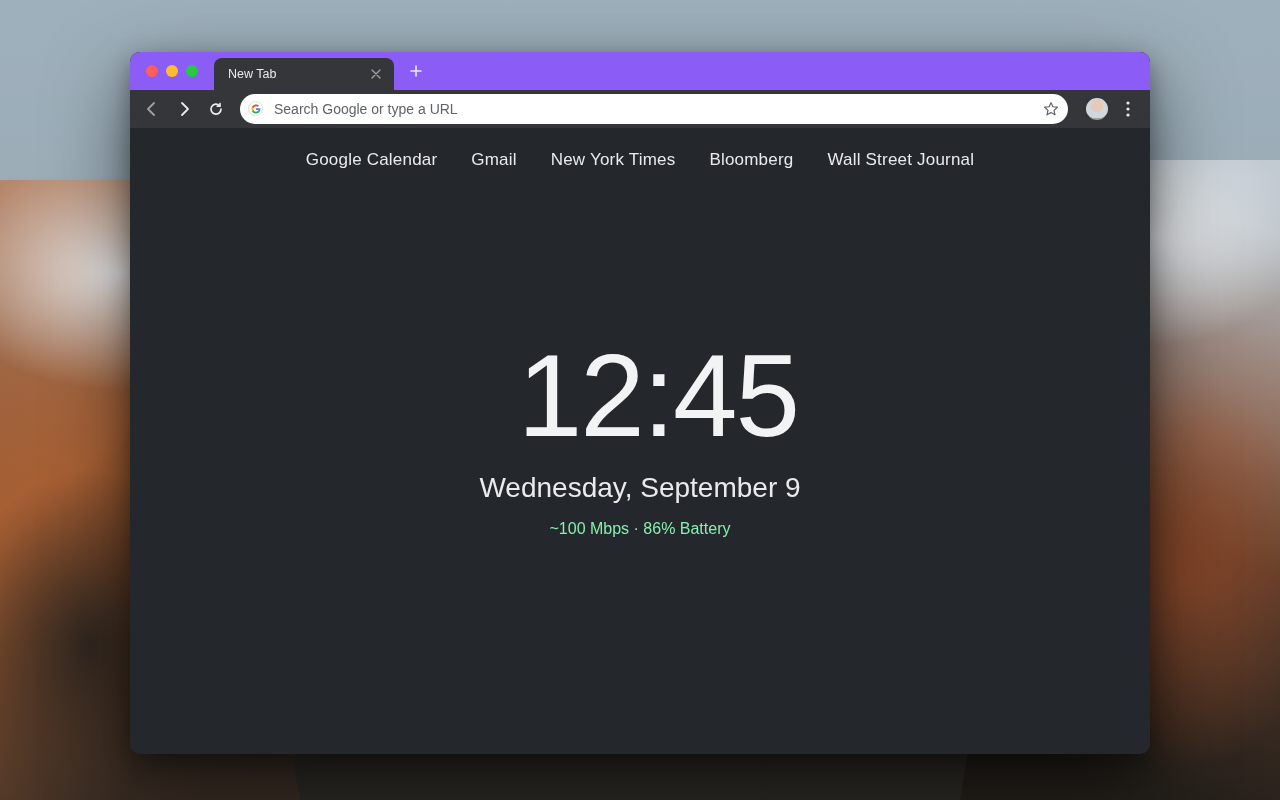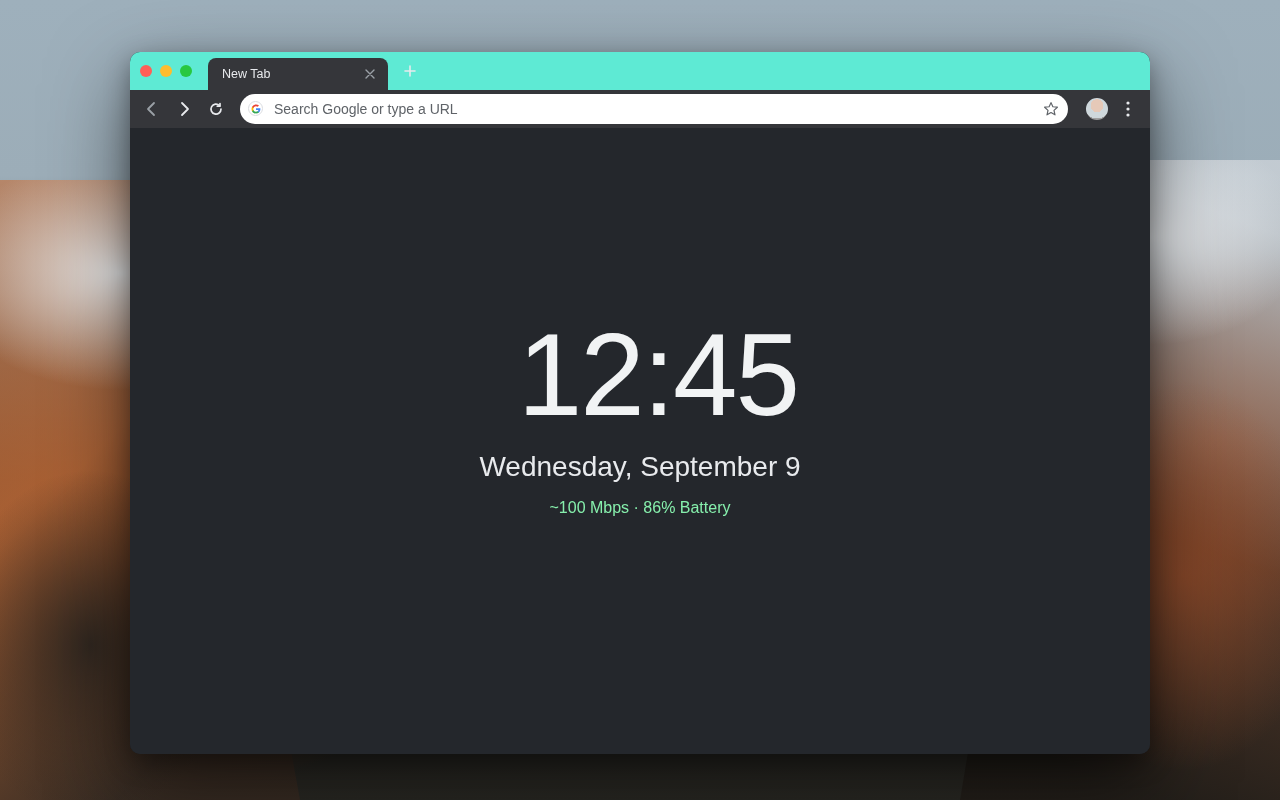--- a/index.html
+++ b/index.html
@@ -41,23 +41,23 @@
     background: #202124;
     border-radius: 10px;
     box-shadow: 0 30px 80px rgba(0,0,0,0.55), 0 8px 24px rgba(0,0,0,0.35);
     display: flex; flex-direction: column;
     overflow: hidden;
   }
 
   
   .tabstrip {
     height: 38px;
-    background: #5eead4;
+    background: #8b5cf6;
     display: flex; align-items: flex-end;
-    padding-left: 4px;
+    padding-left: 10px;
   }
   .traffic {
     display: flex; gap: 8px; align-items: center;
     padding: 0 10px 0 6px;
     align-self: center;
   }
   .tl { width: 12px; height: 12px; border-radius: 50%; }
   .tl.r { background: #ff5f57; }
   .tl.y { background: #febc2e; }
   .tl.g { background: #28c840; }
@@ -230,20 +230,27 @@
     <div class="kebab">
       <svg width="4" height="16" viewBox="0 0 4 16">
           <circle cx="2" cy="2" r="1.6" fill="currentColor"></circle>
           <circle cx="2" cy="8" r="1.6" fill="currentColor"></circle>
           <circle cx="2" cy="14" r="1.6" fill="currentColor"></circle>
         </svg>
     </div>
   </div>
 
   <div class="content">
+    <div class="bookmarks">
+      <a>Google Calendar</a>
+      <a>Gmail</a>
+      <a>New York Times</a>
+      <a>Bloomberg</a>
+      <a>Wall Street Journal</a>
+    </div>
 
     <div class="center">
       <div class="clock">12:45</div>
       <div class="date">Wednesday, September 9</div>
       <div class="status">~100 Mbps · 86% Battery</div>
     </div>
 
   </div>
 
 </div>

